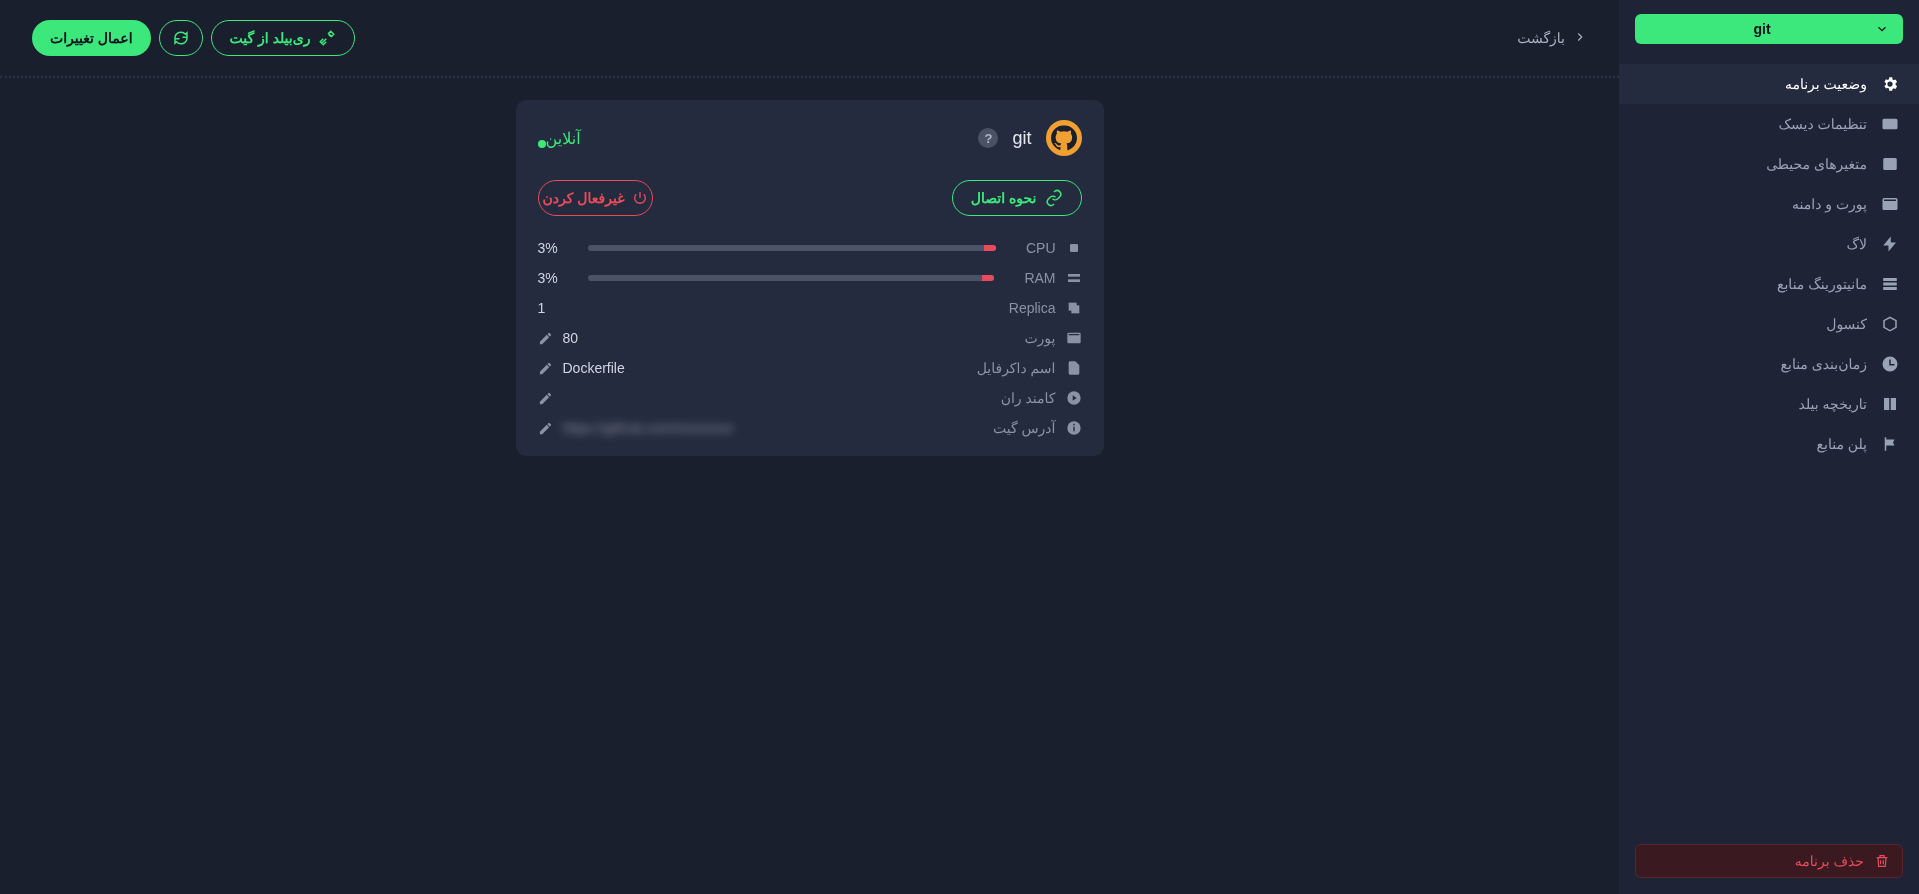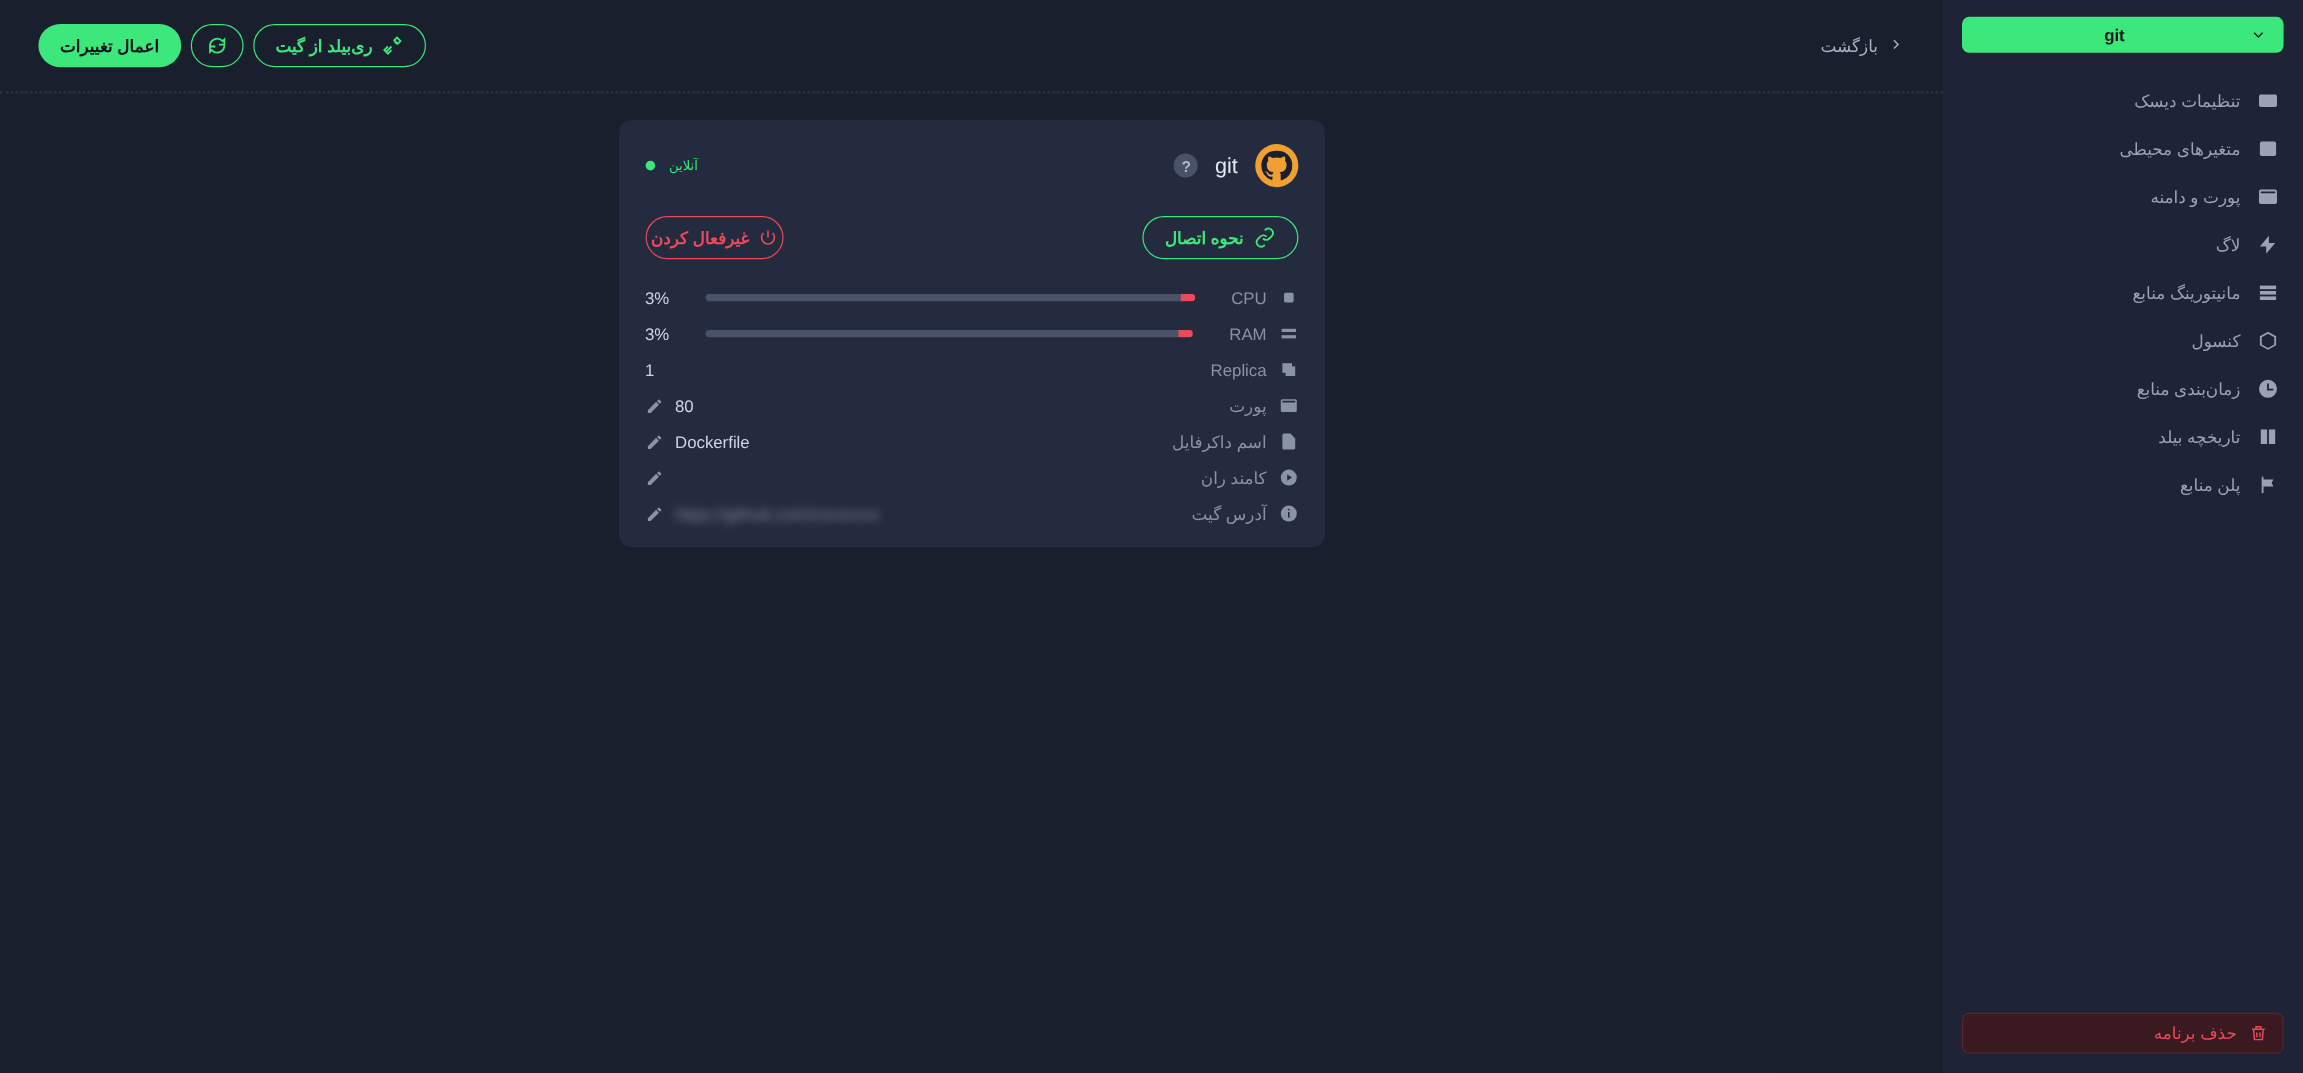--- a/index.html
+++ b/index.html
@@ -143,24 +143,24 @@
 .app-logo svg { width: 26px; height: 26px; fill: #1a1f2e; }
 .app-name { font-size: 18px; color: #e4e8f0; font-weight: 500; }
 .help-icon {
   width: 20px; height: 20px; border-radius: 50%;
   background: #4a5268; color: #b0b6c6;
   display: flex; align-items: center; justify-content: center;
   font-size: 13px; font-weight: bold; cursor: pointer;
 }
 .status {
   display: flex;
-  align-items: center;
-  gap: 12px;
+  align-items: flex-end;
+  gap: 0;
   color: #3ce77b;
-  font-size: 11px;
+  font-size: 16px;
 }
 .dot { width: 8px; height: 8px; border-radius: 50%; background: #3ce77b; }
 
 .card-actions {
   display: flex;
   justify-content: space-between;
   margin-bottom: 24px;
 }
 .btn.red-outline {
   background: transparent;
@@ -242,20 +242,28 @@
 
 <aside class="sidebar">
   <div class="app-dropdown">
     <svg class="chev" viewBox="0 0 24 24">
         <polyline points="6 9 12 15 18 9"></polyline>
       </svg>
     <span class="name">git</span>
   </div>
 
   <nav class="nav">
+    <div class="nav-item active">
+      <span class="icon">
+          <svg viewBox="0 0 24 24">
+            <path d="M19.4 13a7.5 7.5 0 000-2l2-1.6-2-3.4-2.4 1a7.5 7.5 0 00-1.7-1L15 3h-4l-.3 2.5a7.5 7.5 0 00-1.7 1l-2.4-1-2 3.4L6.6 11a7.5 7.5 0 000 2l-2 1.6 2 3.4 2.4-1a7.5 7.5 0 001.7 1L11 21h4l.3-2.5a7.5 7.5 0 001.7-1l2.4 1 2-3.4zm-7.4 2.5A3.5 3.5 0 1115.5 12 3.5 3.5 0 0112 15.5z"></path>
+          </svg>
+        </span>
+      <span class="label">وضعیت برنامه</span>
+    </div>
     <div class="nav-item">
       <span class="icon">
           <svg viewBox="0 0 24 24">
             <path d="M4 5h16a2 2 0 012 2v10a2 2 0 01-2 2H4a2 2 0 01-2-2V7a2 2 0 012-2zm2 10h2v2H6zm4 0h2v2h-2z"></path>
           </svg>
         </span>
       <span class="label">تنظیمات دیسک</span>
     </div>
     <div class="nav-item">
       <span class="icon">

